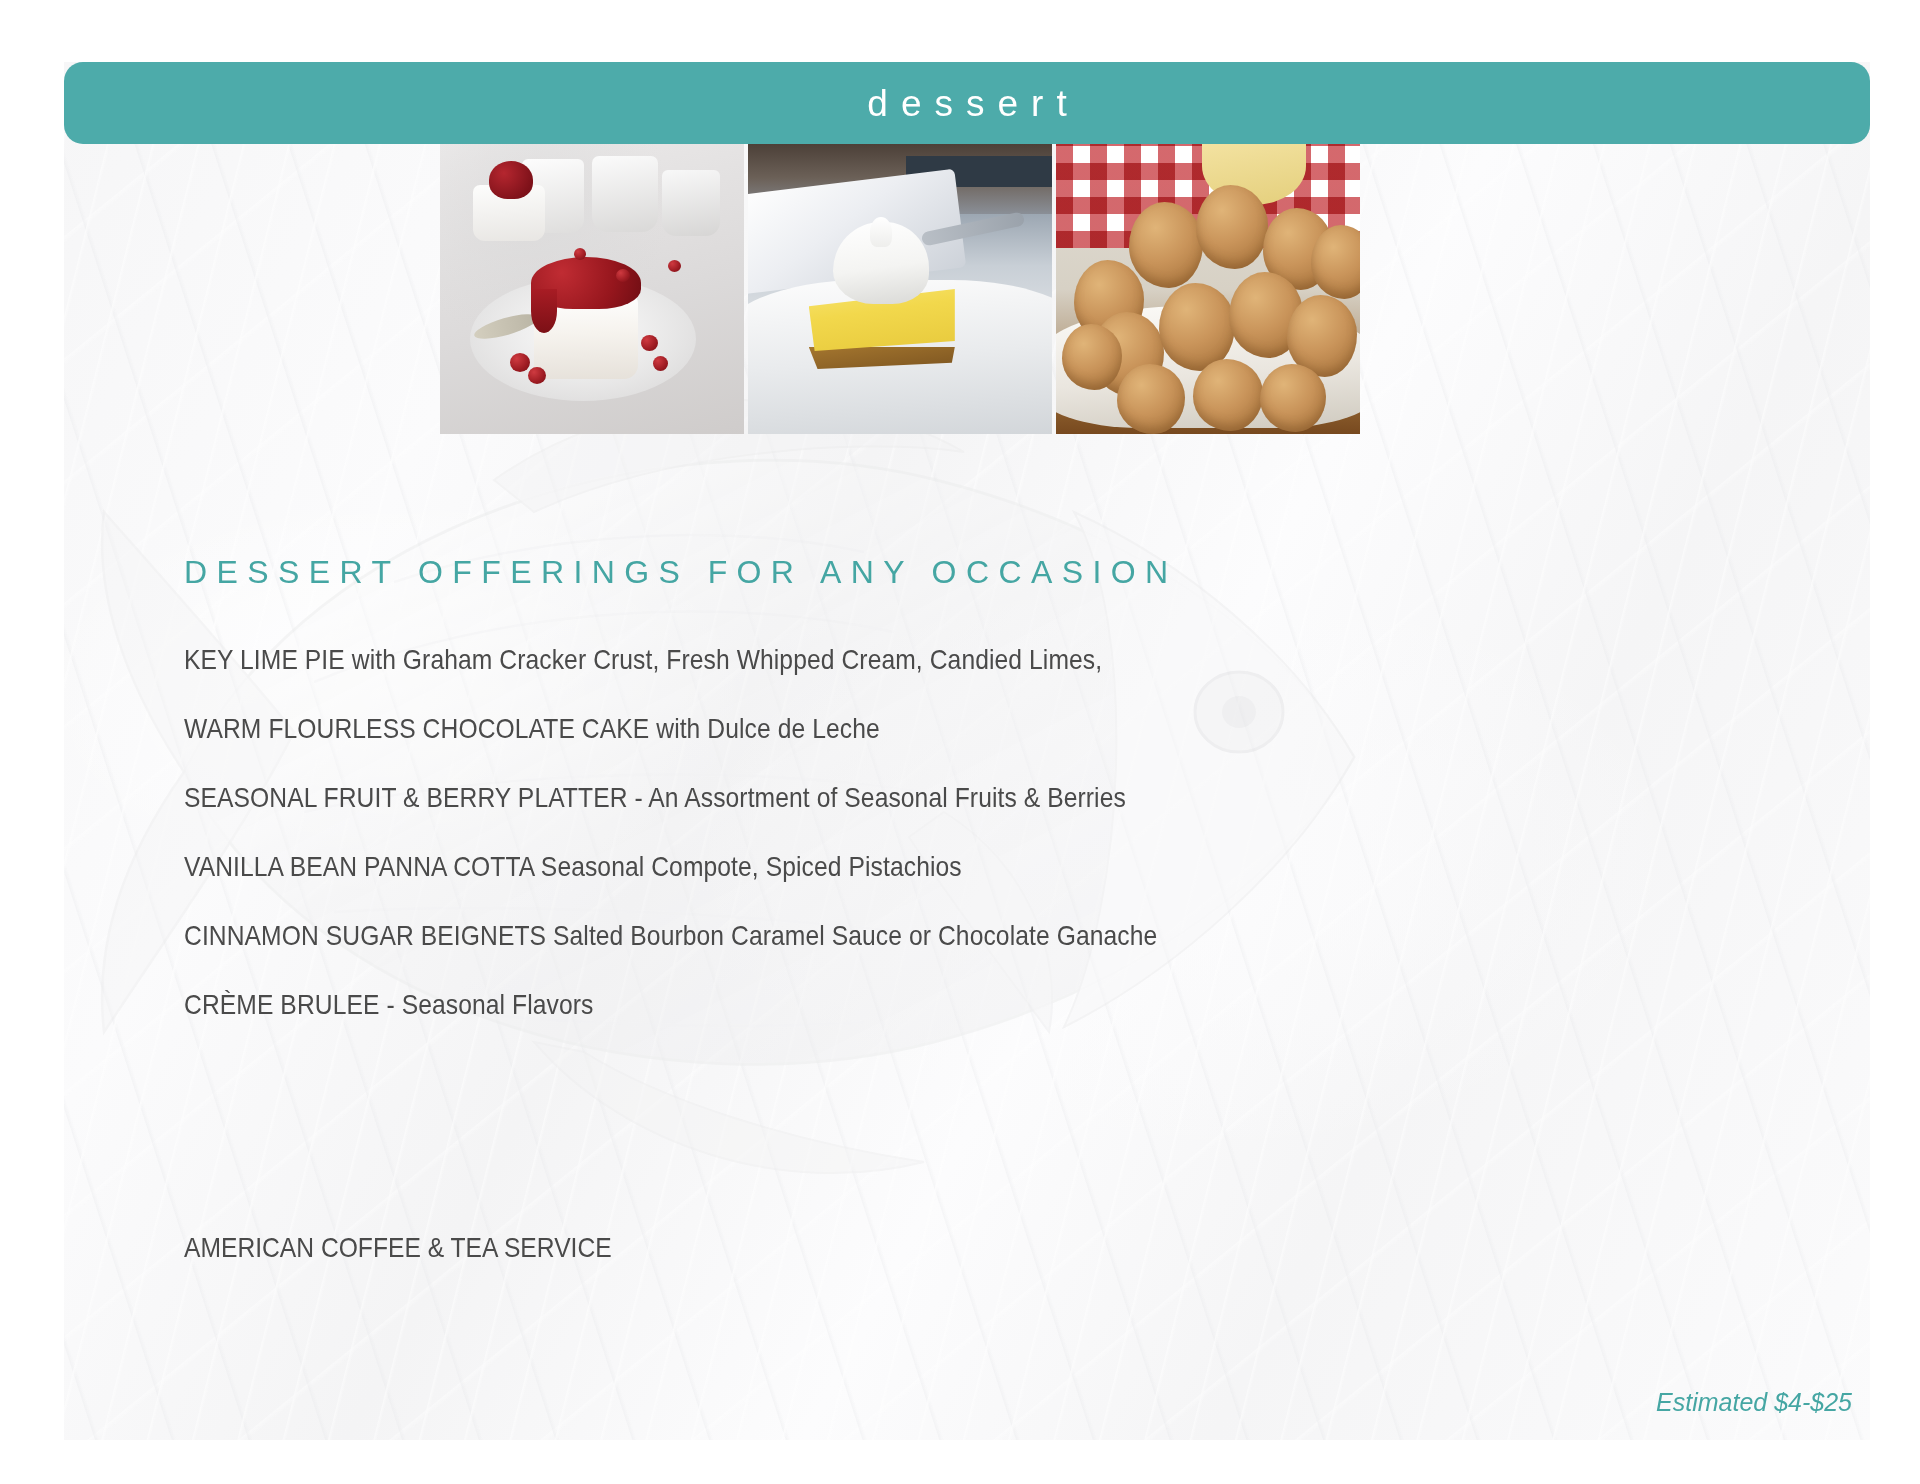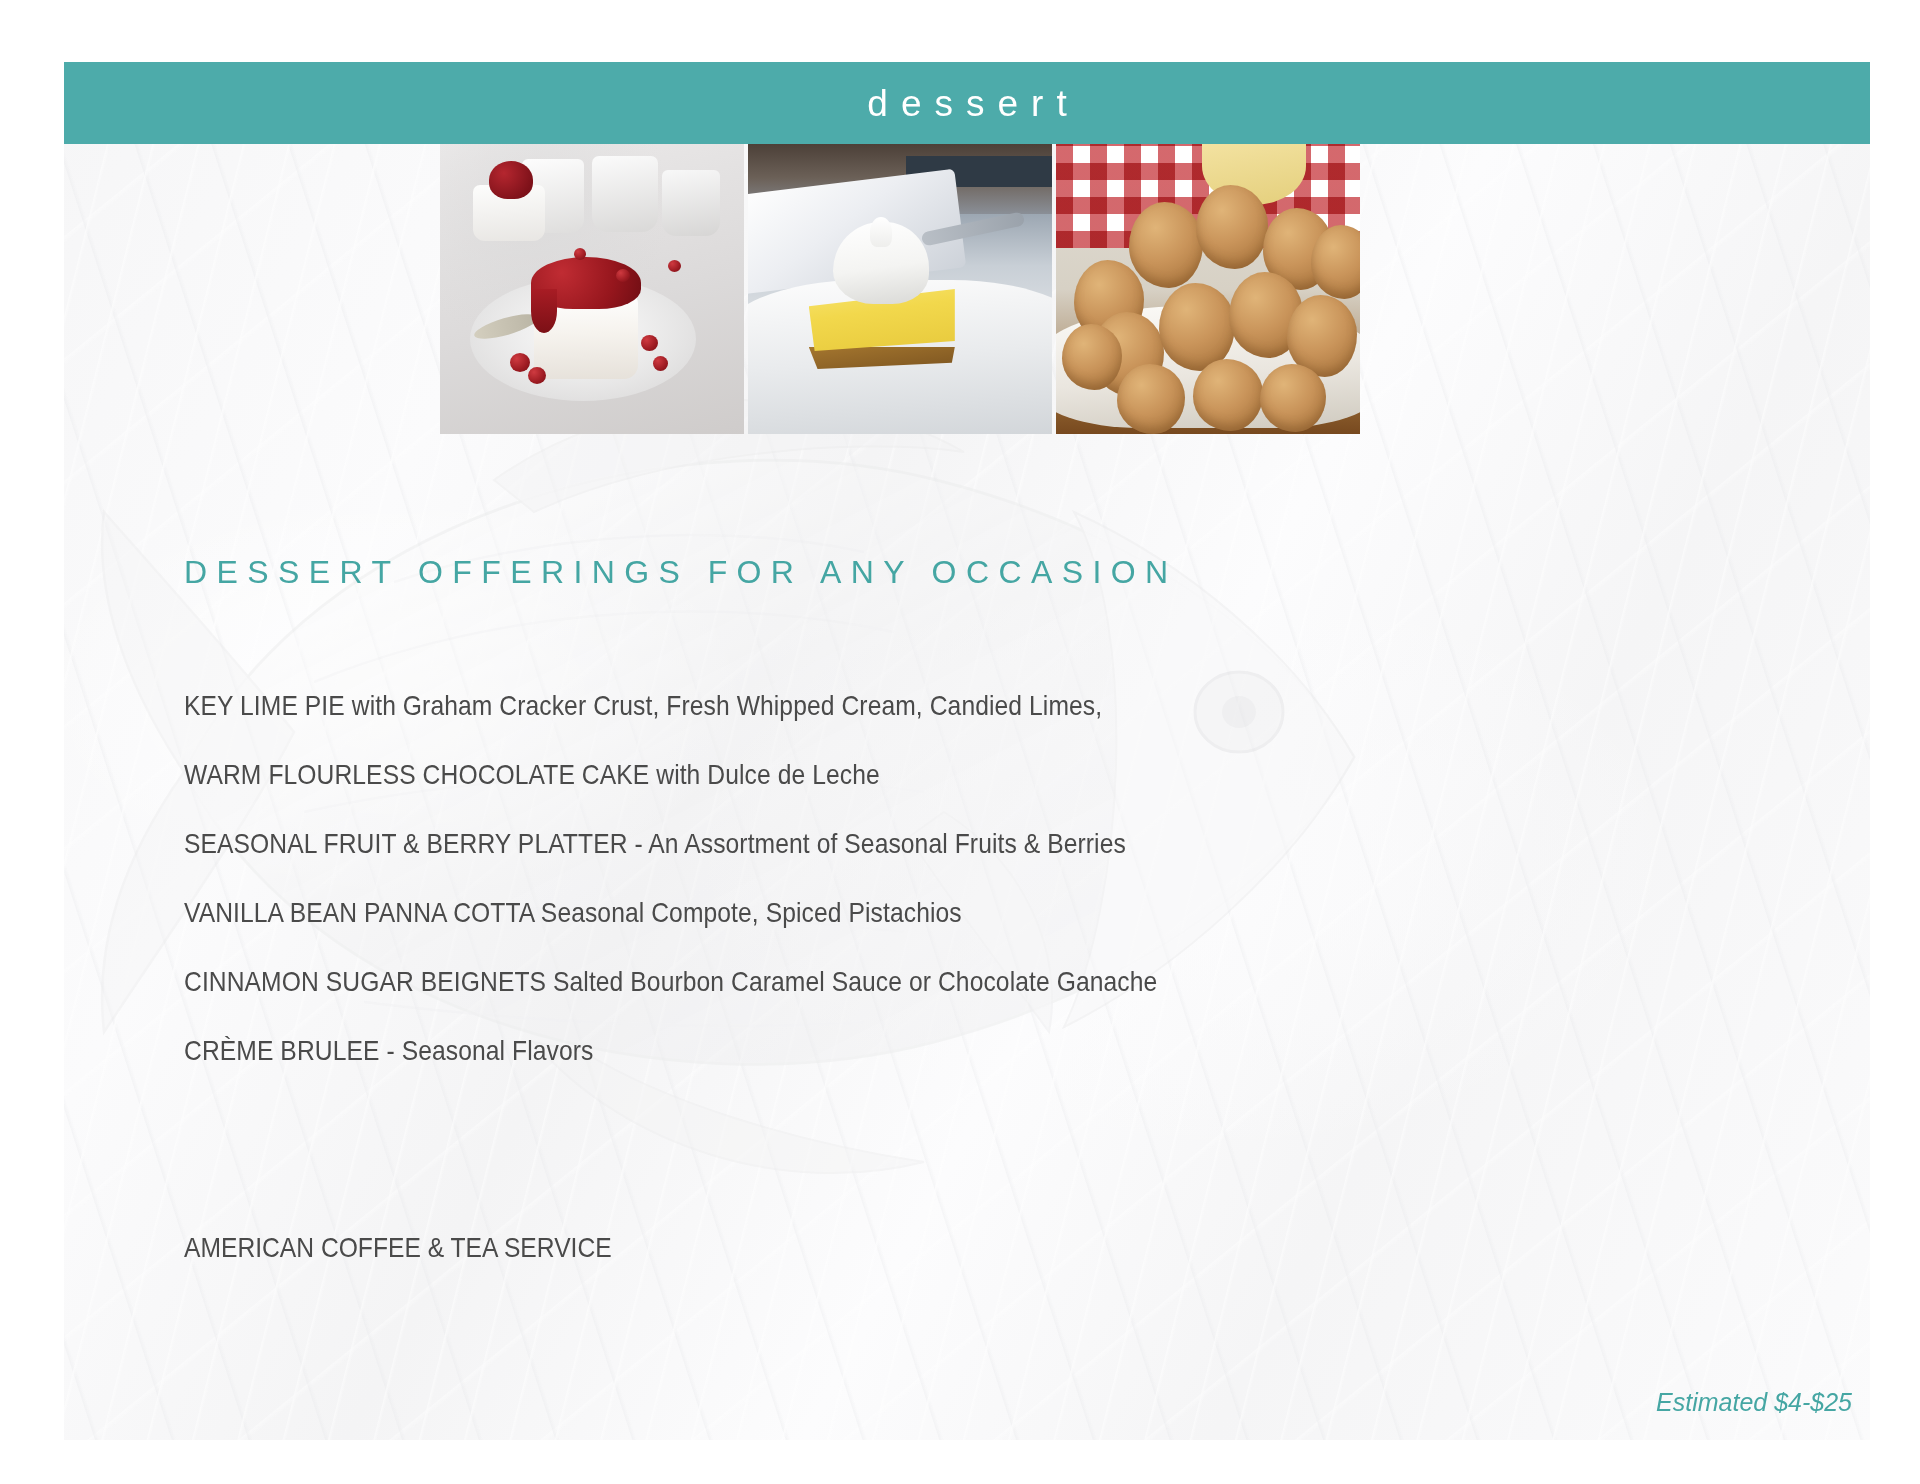--- a/index.html
+++ b/index.html
@@ -65,20 +65,21 @@
     position: absolute;
     left: 0;
     top: 0;
     width: 1806px;
     height: 82px;
     background: #4dabaa;
     display: flex;
     align-items: center;
     justify-content: center;
     z-index: 6;
+    border-radius: 19px;
   }
   .banner-title {
     color: #ffffff;
     font-family: "Liberation Sans", sans-serif;
     font-size: 37px;
     font-weight: 300;
     letter-spacing: 13px;
     text-indent: 13px;
     line-height: 1;
   }
@@ -274,21 +275,21 @@
     font-weight: 300;
     letter-spacing: 9.4px;
     white-space: nowrap;
     z-index: 4;
   }
 
   
   .menu-list {
     position: absolute;
     left: 120px;
-    top: 630px;
+    top: 584px;
     width: 1300px;
     z-index: 4;
   }
   .menu-item {
     color: #4a4a4a;
     font-family: "Liberation Sans Narrow", "Liberation Sans", sans-serif;
     font-size: 28px;
     font-weight: 400;
     letter-spacing: 0.1px;
     line-height: 1;

